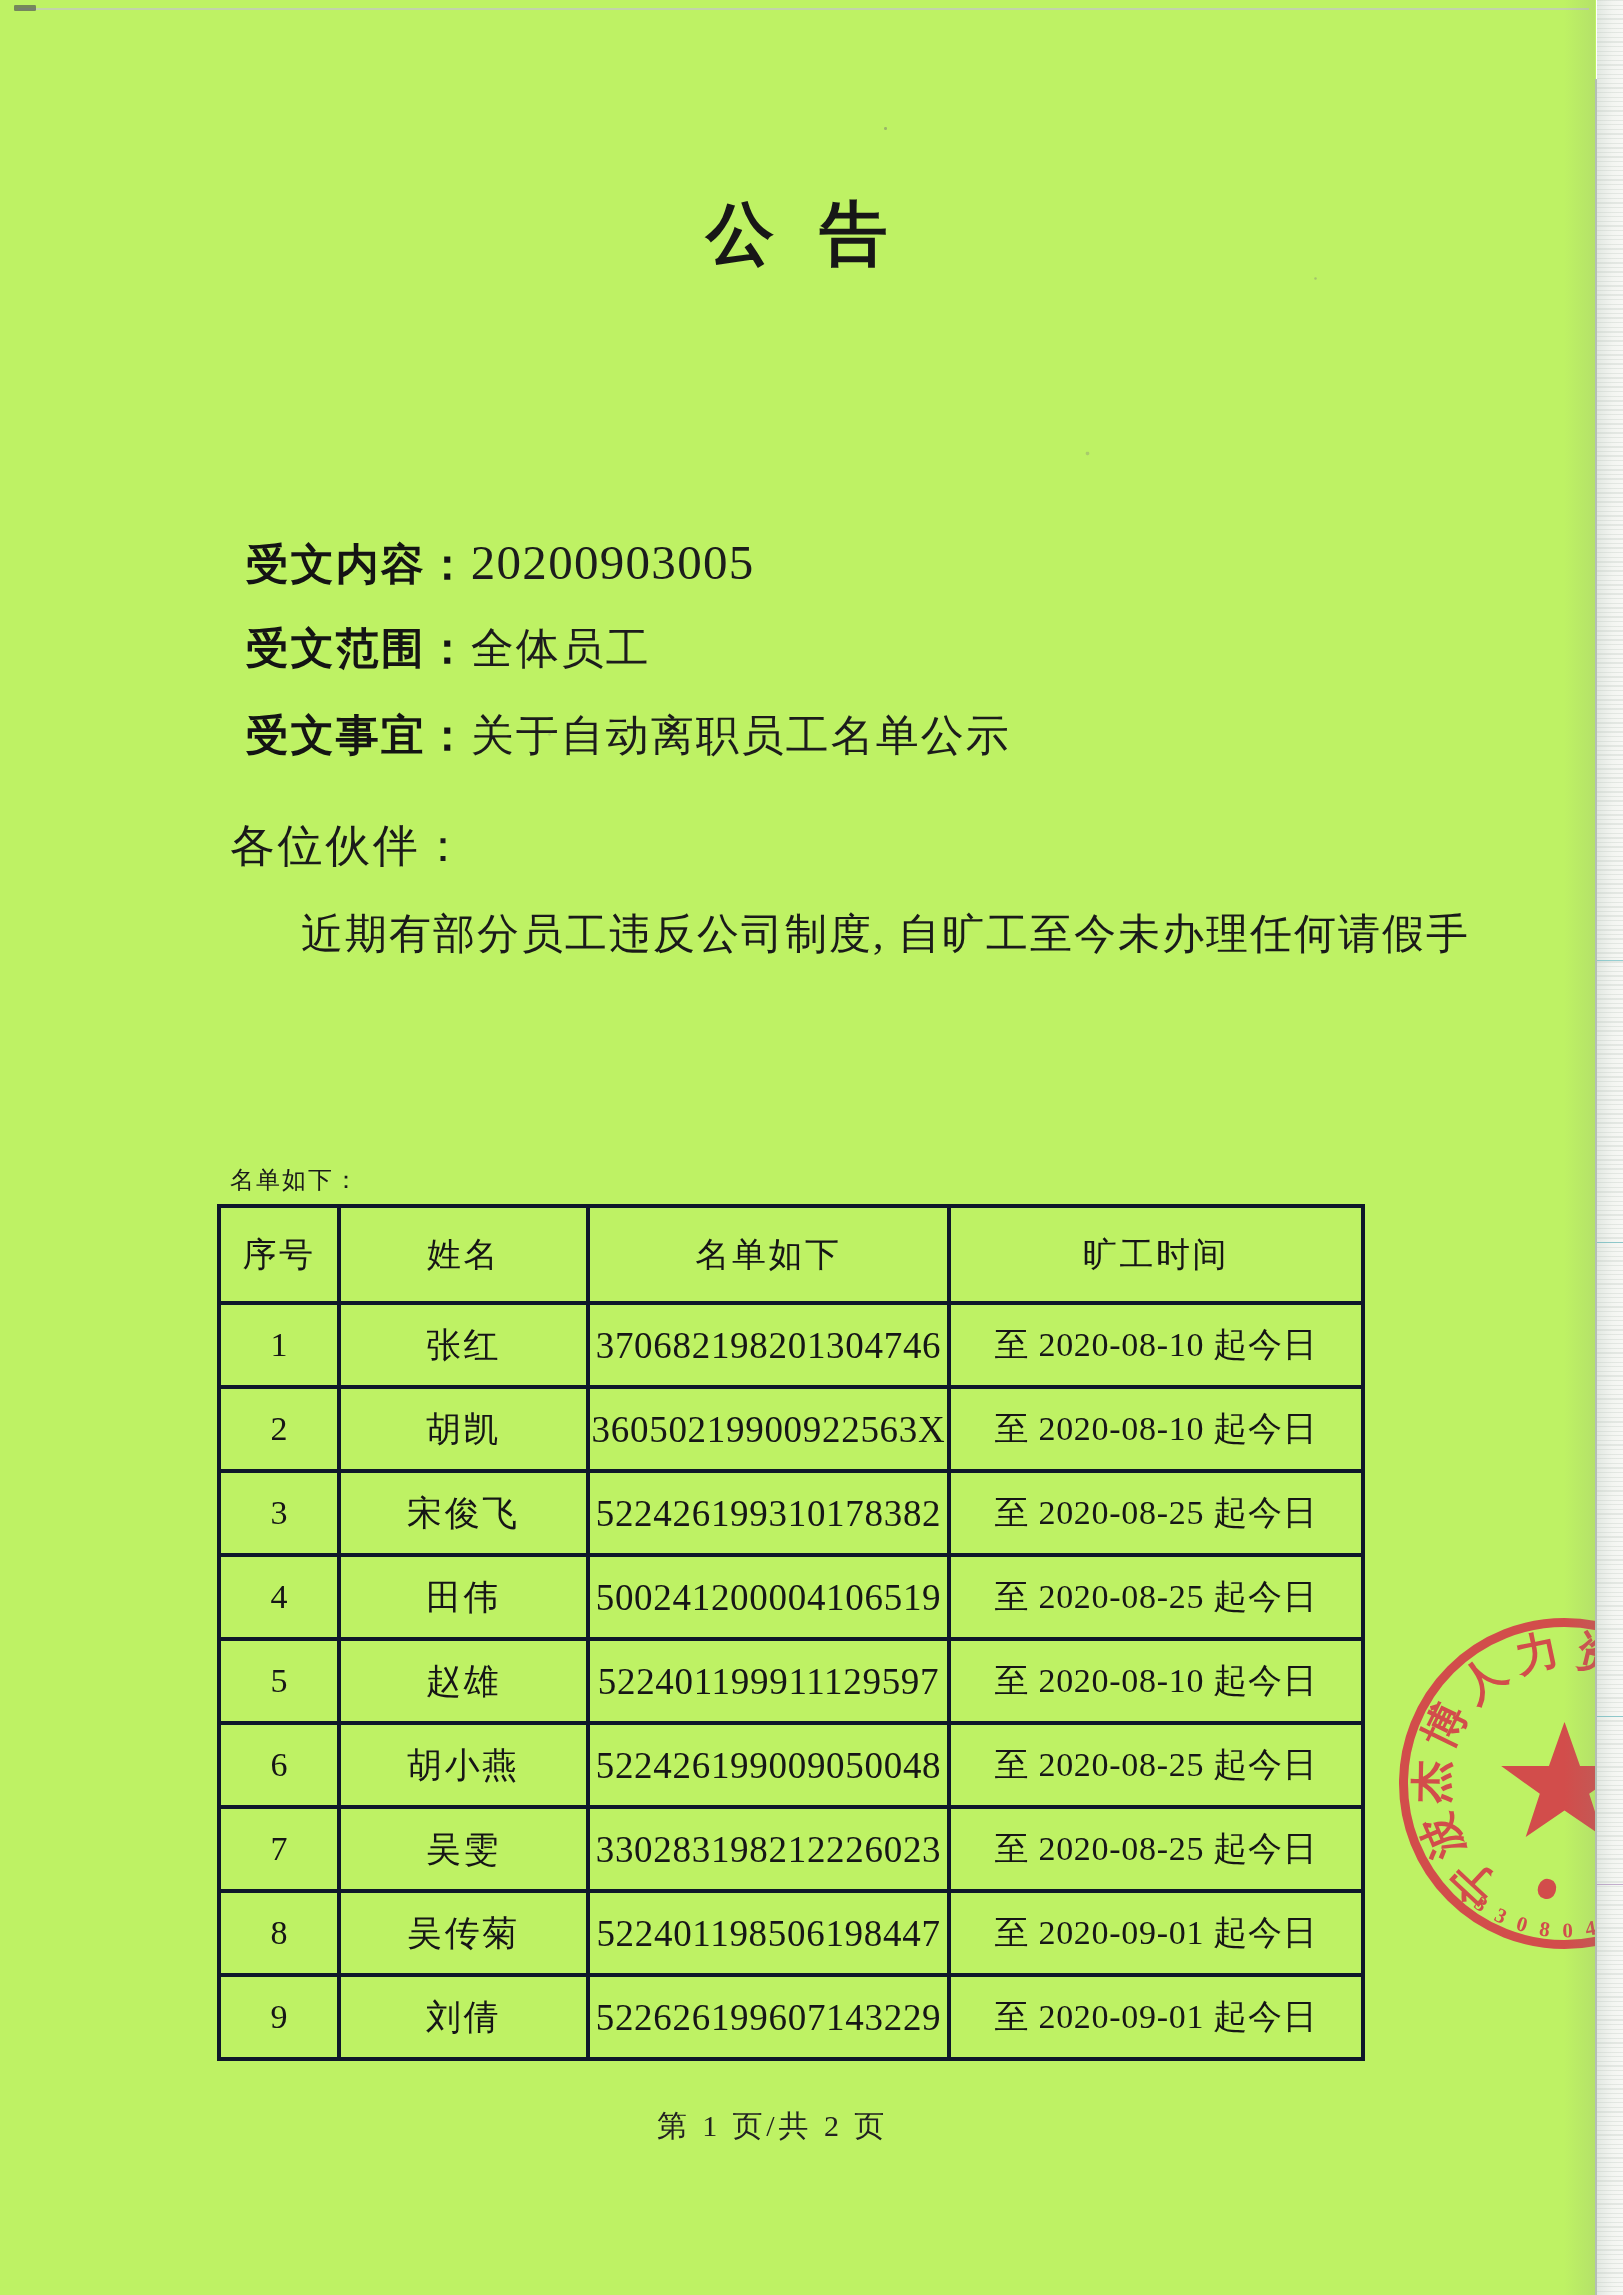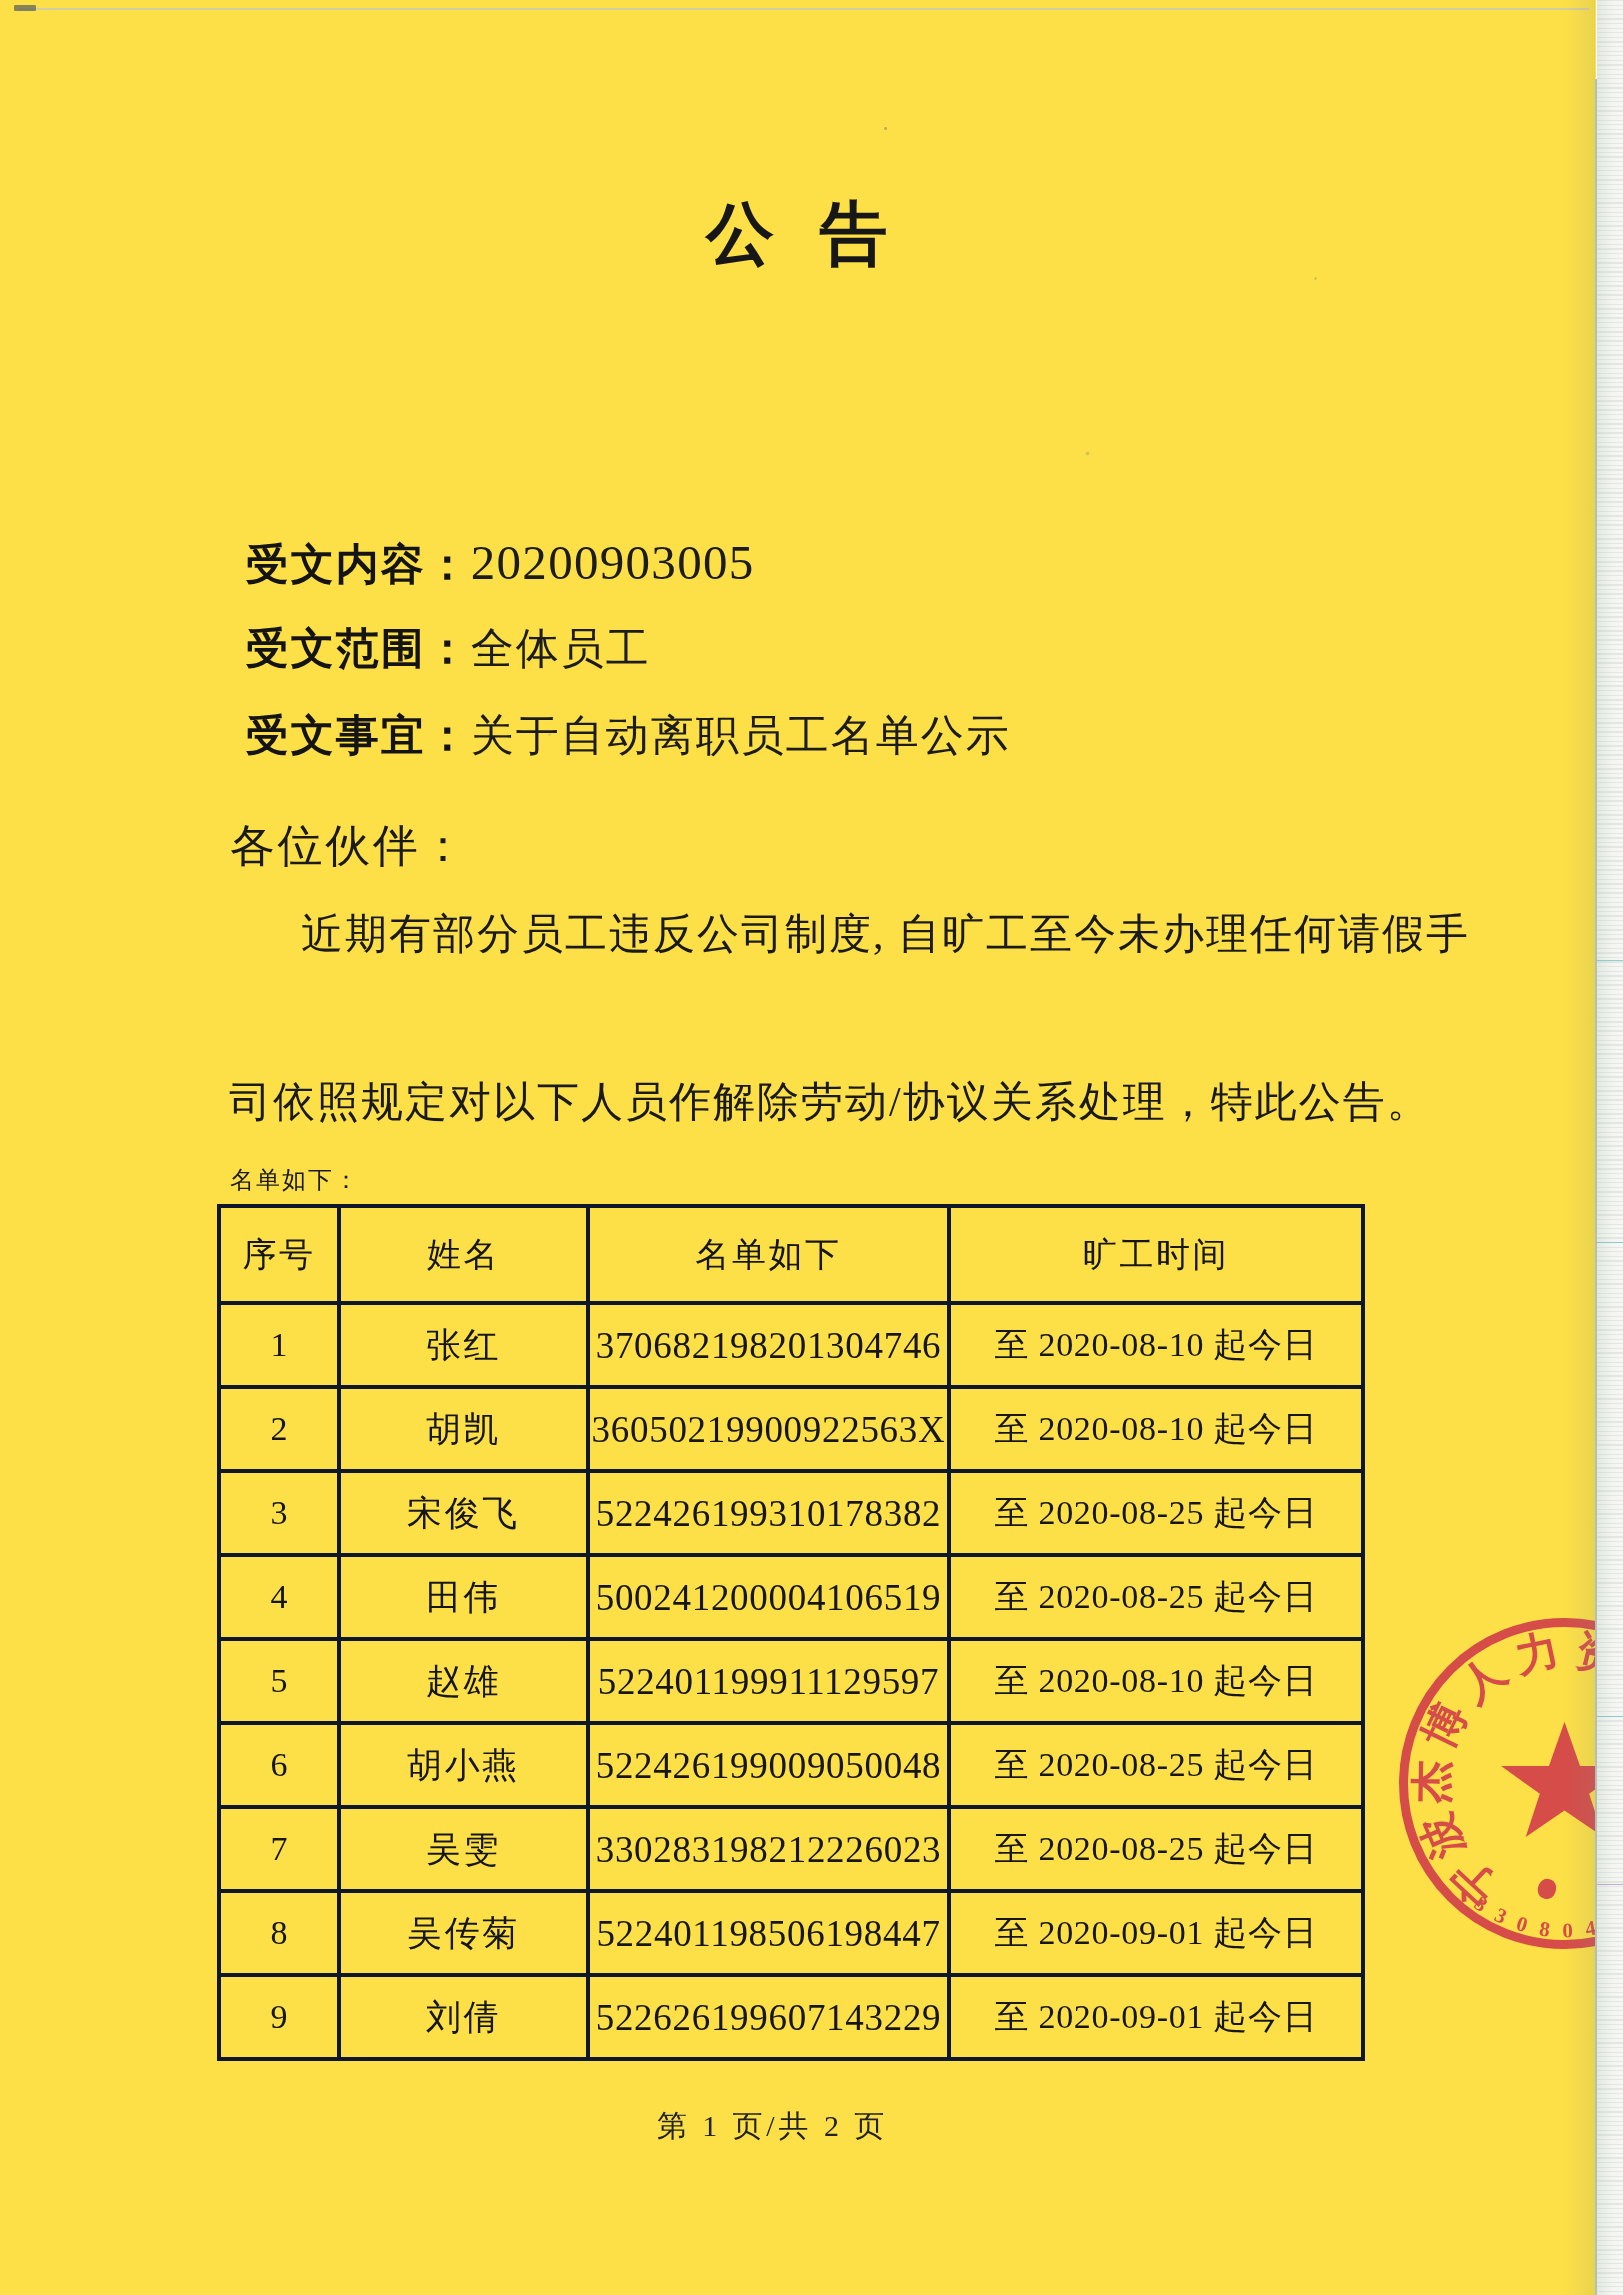--- a/index.html
+++ b/index.html
@@ -1,18 +1,18 @@
 <!DOCTYPE html>
 <html style="font-size:10.5px"><head>
 <meta charset="utf-8">
 <style>
   html,body{margin:0;padding:0;background:#ffffff;}
   .page{position:relative;width:1623px;height:2295px;background:#ffffff;overflow:hidden;
         font-family:"Liberation Serif", serif;color:#1c1c1c;}
-  .paper{position:absolute;left:0;top:0;width:1596px;height:2295px;background:#fde047;overflow:hidden;}
+  .paper{position:absolute;left:0;top:0;width:1596px;height:2295px;background:#bef264;overflow:hidden;}
 
   
   .scan-top-line{position:absolute;left:18.3px;top:7.9px;width:1571px;height:2px;background:#c3c8c2;opacity:.75;}
   .scan-top-dash{position:absolute;left:14.4px;top:5.2px;width:22px;height:5.9px;background:#565b56;opacity:.7;border-radius:1.3px;}
   .specks{position:absolute;left:0;top:0;width:1.3px;height:1.3px;background:transparent;border-radius:50%;
           box-shadow:885px 128px 0 1px rgba(110,110,110,.45),
                      1315px 278px 0 0.7px rgba(120,120,120,.38),
                      1087px 453px 0 1.3px rgba(125,125,125,.32),
                      549px 734px 0 0.7px rgba(120,120,120,.28);}
   .edge-shade{position:absolute;left:1564px;top:0;width:31px;height:2295px;
@@ -84,21 +84,20 @@
     <div class="meta-line" style="top:558px">
       <span class="meta-label">受文范围：</span><span class="meta-value">全体员工</span>
     </div>
     <div class="meta-line" style="top:645px">
       <span class="meta-label">受文事宜：</span><span class="meta-value">关于自动离职员工名单公示</span>
     </div>
 
     <div class="salutation">各位伙伴：</div>
 
     <div class="body-line indent" style="top:906px">近期有部分员工违反公司制度, 自旷工至今未办理任何请假手</div>
-    <div class="body-line" style="top:1074px">司依照规定对以下人员作解除劳动/协议关系处理，特此公告。</div>
 
     <div class="list-intro">名单如下：</div>
 
     <table class="roster">
       <colgroup>
         <col style="width:120px">
           <col style="width:249px">
           <col style="width:361px">
           <col style="width:414px">
       </colgroup>

